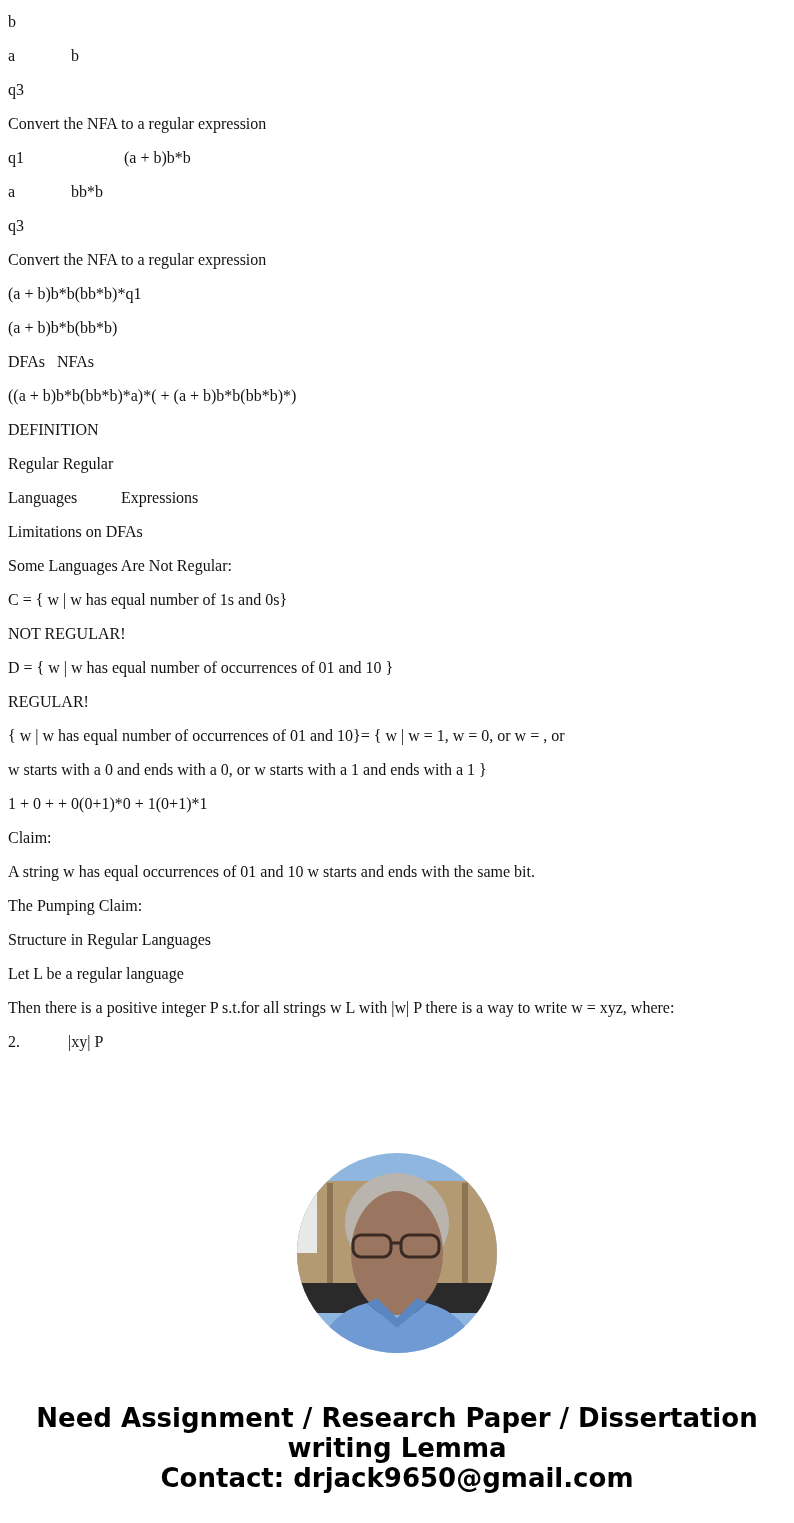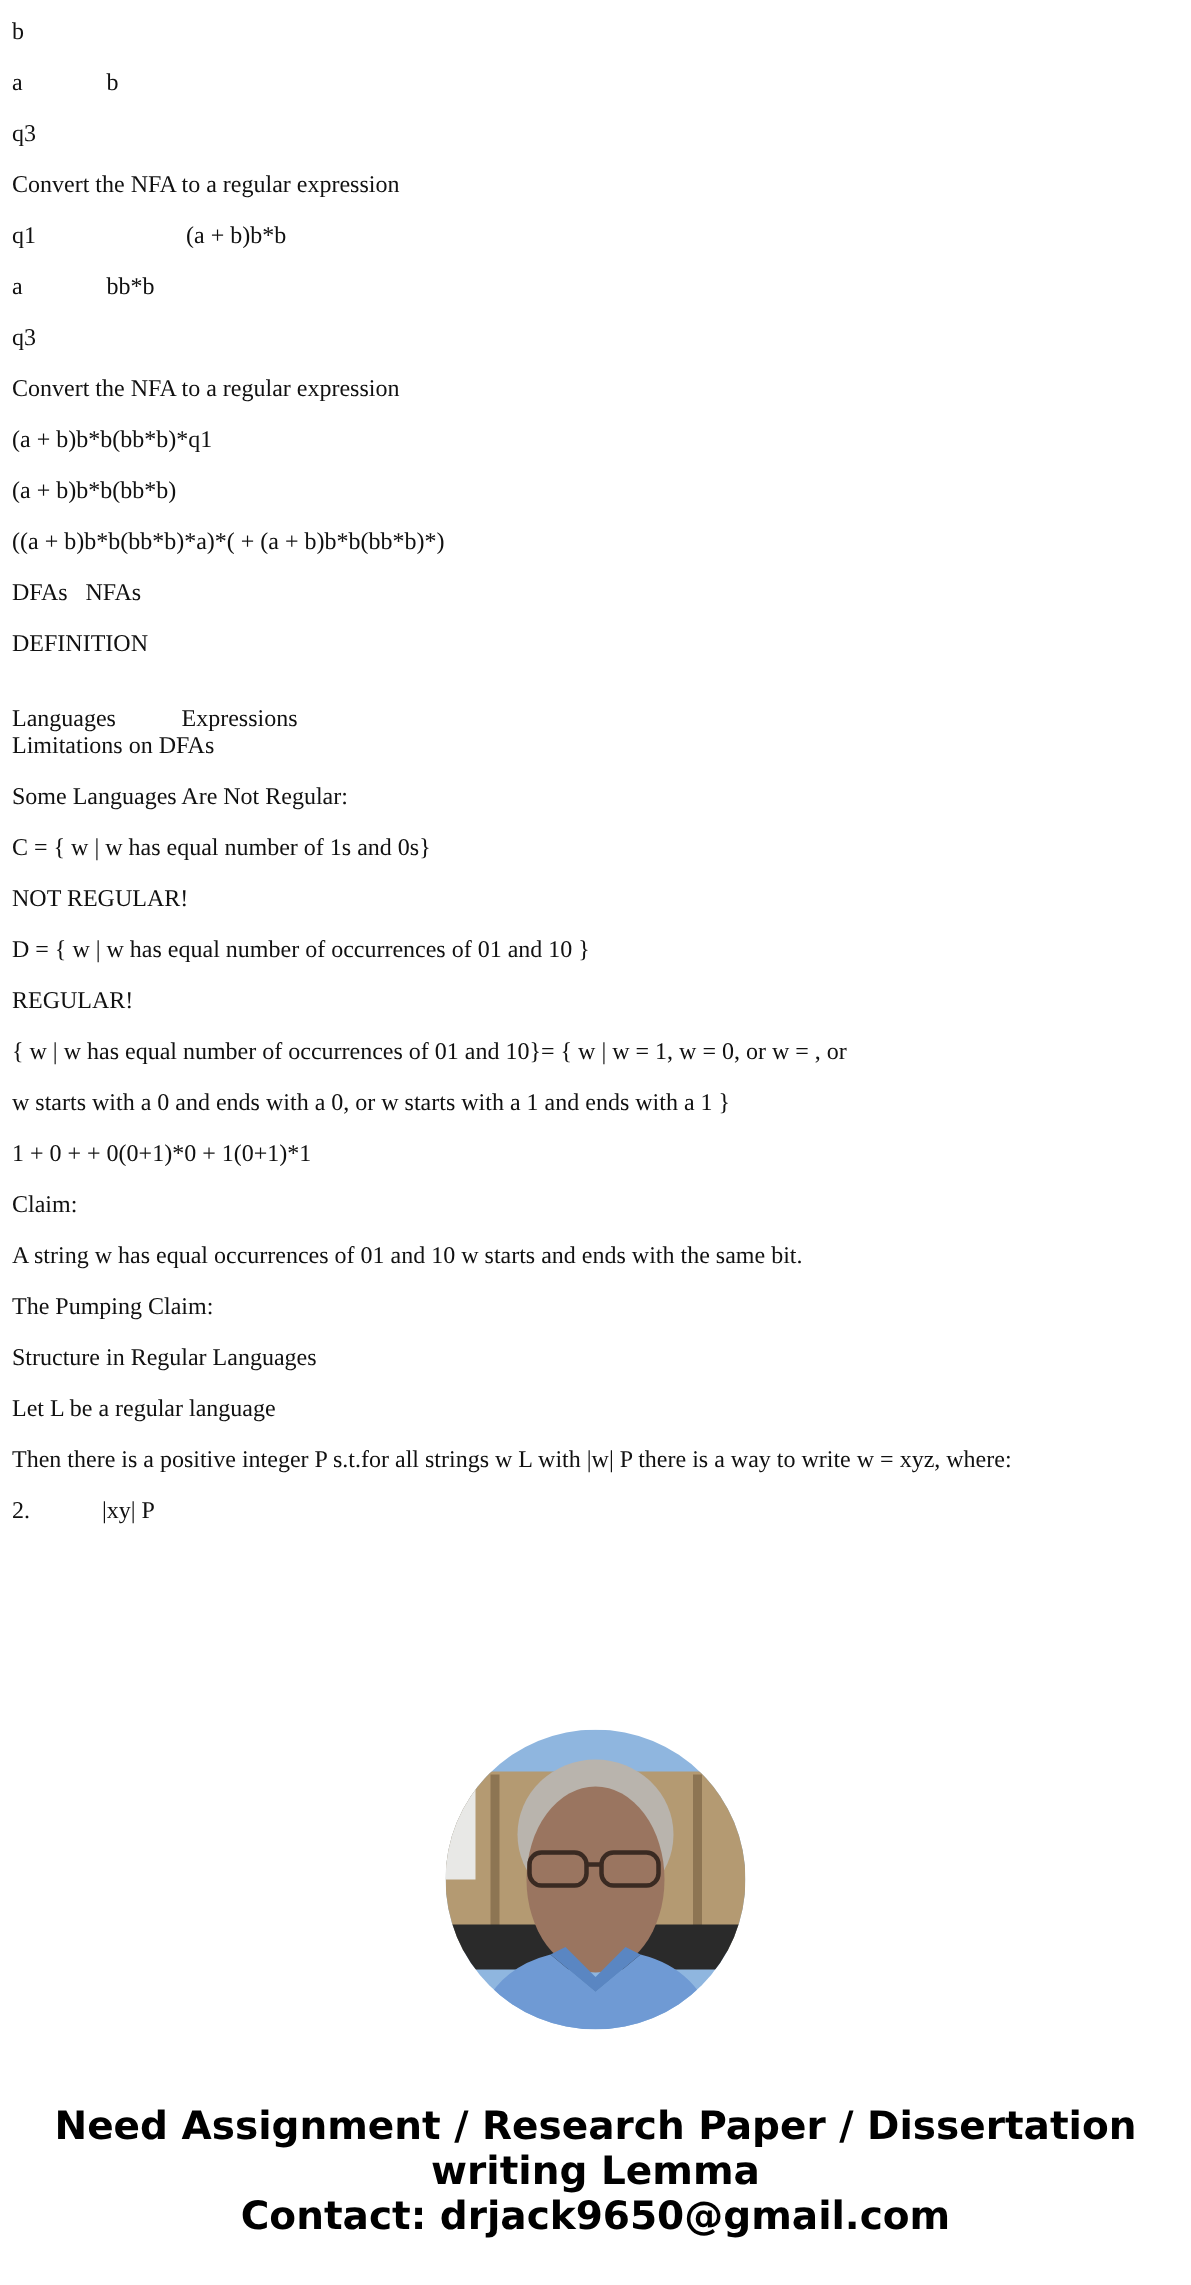--- a/index.html
+++ b/index.html
@@ -28,21 +28,21 @@
       white-space: pre;
       margin: 0;
     }
     .col {
       display: inline-block;
     }
     .c1 { width: 63px; }
     .c1w { width: 116px; }
     .c1n { width: 60px; }
     .c1d { width: 49px; }
-    .c1l { width: 113px; margin-top: 16px; }
+    .c1l { width: 113px; }
     .photo-wrap {
       position: absolute;
       left: 297px;
       top: 1153px;
       width: 200px;
       height: 200px;
       border-radius: 50%;
       overflow: hidden;
     }
     .photo-wrap svg { display: block; }
@@ -67,23 +67,24 @@
   <p class="line">b</p>
   <p class="line"><span class="col c1">a</span><span>b</span></p>
   <p class="line">q3</p>
   <p class="line">Convert the NFA to a regular expression</p>
   <p class="line"><span class="col c1w">q1</span><span>(a + b)b*b</span></p>
   <p class="line"><span class="col c1">a</span><span>bb*b</span></p>
   <p class="line">q3</p>
   <p class="line">Convert the NFA to a regular expression</p>
   <p class="line">(a + b)b*b(bb*b)*q1</p>
   <p class="line">(a + b)b*b(bb*b)</p>
+  <p class="line"><span class="col c1d">DFAs</span><span>NFAs</span></p>
   <p class="line">((a + b)b*b(bb*b)*a)*( + (a + b)b*b(bb*b)*)</p>
-  <p class="line"><span class="col c1d">DFAs</span><span>NFAs</span></p>
   <p class="line">DEFINITION</p>
+  <p class="line">Regular Regular</p>
   <p class="line"><span class="col c1l">Languages</span><span>Expressions</span></p>
   <p class="line">Limitations on DFAs</p>
   <p class="line">Some Languages Are Not Regular:</p>
   <p class="line">C = { w | w has equal number of 1s and 0s}</p>
   <p class="line">NOT REGULAR!</p>
   <p class="line">D = { w | w has equal number of occurrences of 01 and 10 }</p>
   <p class="line">REGULAR!</p>
   <p class="line">{ w | w has equal number of occurrences of 01 and 10}= { w | w = 1, w = 0, or w = , or</p>
   <p class="line">w starts with a 0 and ends with a 0, or w starts with a 1 and ends with a 1 }</p>
   <p class="line">1 + 0 + + 0(0+1)*0 + 1(0+1)*1</p>

